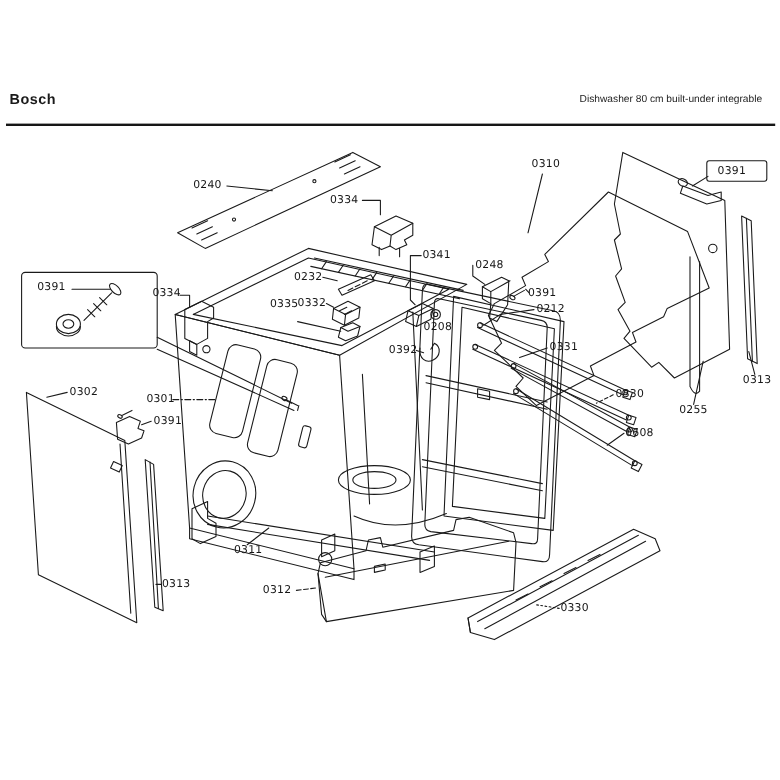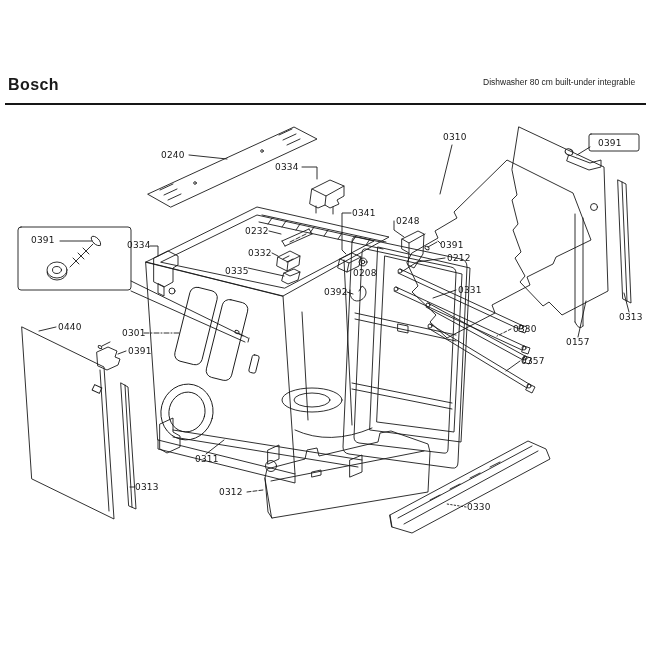--- a/index.html
+++ b/index.html
@@ -1,19 +1,19 @@
 <!DOCTYPE html>
 <html><head>
 <meta charset="utf-8">
 <style>
   html,body{margin:0;padding:0}
   body{width:650px;height:650px;background:#ffffff;position:relative;overflow:hidden;
        font-family:"Liberation Sans",sans-serif;}
   .page{position:absolute;inset:0}
-  .brand{position:absolute;left:8px;top:76px;font-size:16px;font-weight:bold;color:#1a1a1a;letter-spacing:.4px}
+  .brand{position:absolute;left:8px;top:76px;font-size:12px;font-weight:bold;color:#1a1a1a;letter-spacing:.4px}
   .subtitle{position:absolute;left:483px;top:77px;width:165px;font-size:8.5px;line-height:1.4;color:#222}
   .rule{position:absolute;left:5px;right:4px;top:103px;height:2px;background:#161616}
   .diagram{position:absolute;inset:0}
   .diagram svg{position:absolute;left:0;top:0}
   .pl{position:absolute;font-size:9px;font-family:"DejaVu Sans",sans-serif;color:#161616;
       letter-spacing:.2px;white-space:nowrap}
 </style>
 </head>
 <body>
 
@@ -256,34 +256,34 @@
       </g>
     </svg>
 
     <span class="pl" style="left:161px;top:150px">0240</span>
     <span class="pl" style="left:275px;top:162px">0334</span>
     <span class="pl" style="left:352px;top:208px">0341</span>
     <span class="pl" style="left:443px;top:132px">0310</span>
     <span class="pl" style="left:598px;top:138px">0391</span>
     <span class="pl" style="left:245px;top:226px">0232</span>
     <span class="pl" style="left:248px;top:248px">0332</span>
-    <span class="pl" style="left:225px;top:266px">0335</span>
+    <span class="pl" style="left:225px;top:249px">0335</span>
     <span class="pl" style="left:396px;top:216px">0248</span>
     <span class="pl" style="left:440px;top:240px">0391</span>
     <span class="pl" style="left:447px;top:253px">0212</span>
     <span class="pl" style="left:458px;top:285px">0331</span>
     <span class="pl" style="left:324px;top:287px">0392</span>
     <span class="pl" style="left:353px;top:268px">0208</span>
     <span class="pl" style="left:513px;top:324px">0330</span>
-    <span class="pl" style="left:566px;top:337px">0157</span>
+    <span class="pl" style="left:566px;top:337px">0255</span>
     <span class="pl" style="left:619px;top:312px">0313</span>
-    <span class="pl" style="left:58px;top:322px">0440</span>
+    <span class="pl" style="left:58px;top:322px">0302</span>
     <span class="pl" style="left:122px;top:328px">0301</span>
     <span class="pl" style="left:128px;top:346px">0391</span>
-    <span class="pl" style="left:521px;top:356px">0357</span>
+    <span class="pl" style="left:521px;top:356px">0608</span>
     <span class="pl" style="left:195px;top:454px">0311</span>
     <span class="pl" style="left:135px;top:482px">0313</span>
     <span class="pl" style="left:219px;top:487px">0312</span>
     <span class="pl" style="left:467px;top:502px">0330</span>
     <span class="pl" style="left:31px;top:235px">0391</span>
     <span class="pl" style="left:127px;top:240px">0334</span>
   </div>
 </div>
 
 </body></html>

